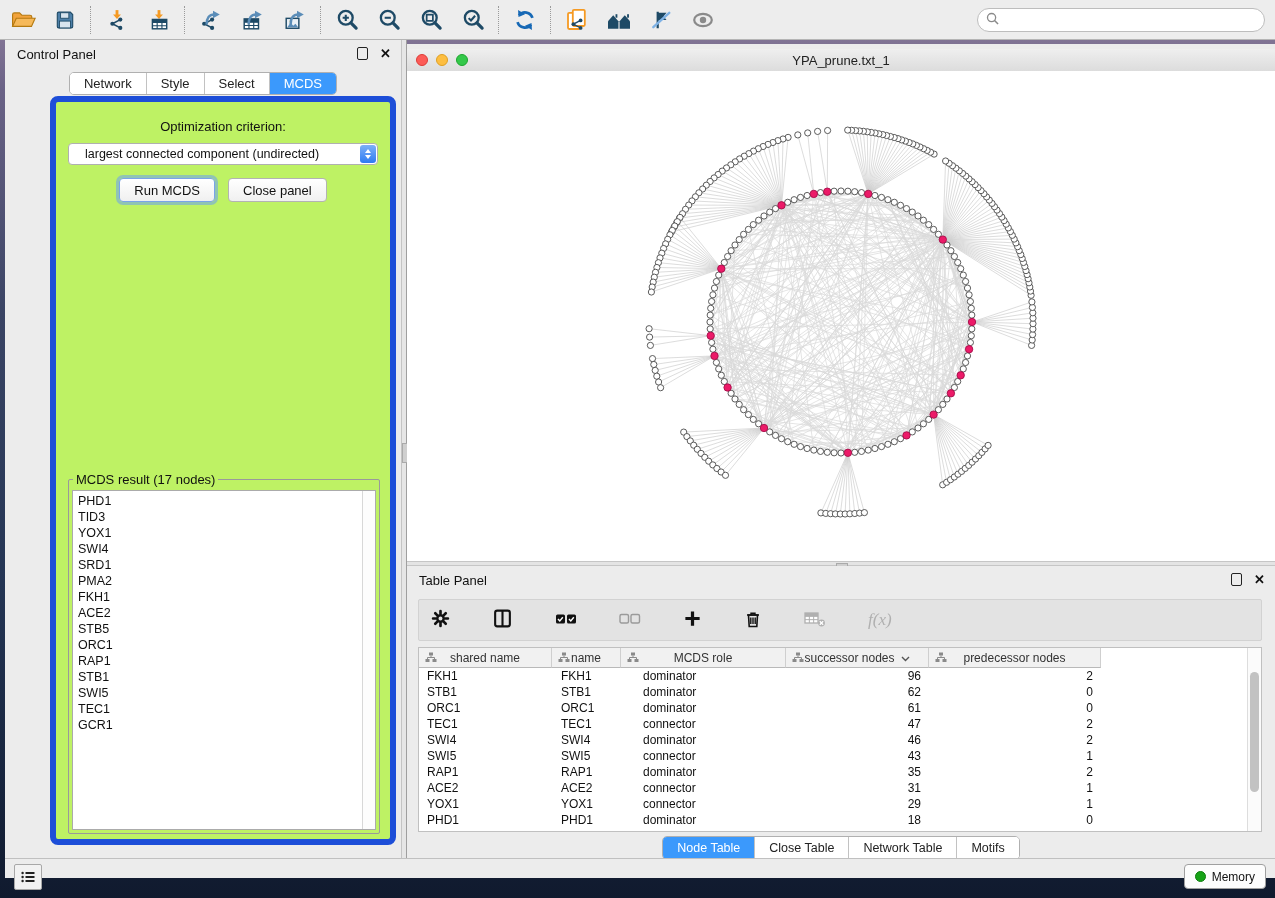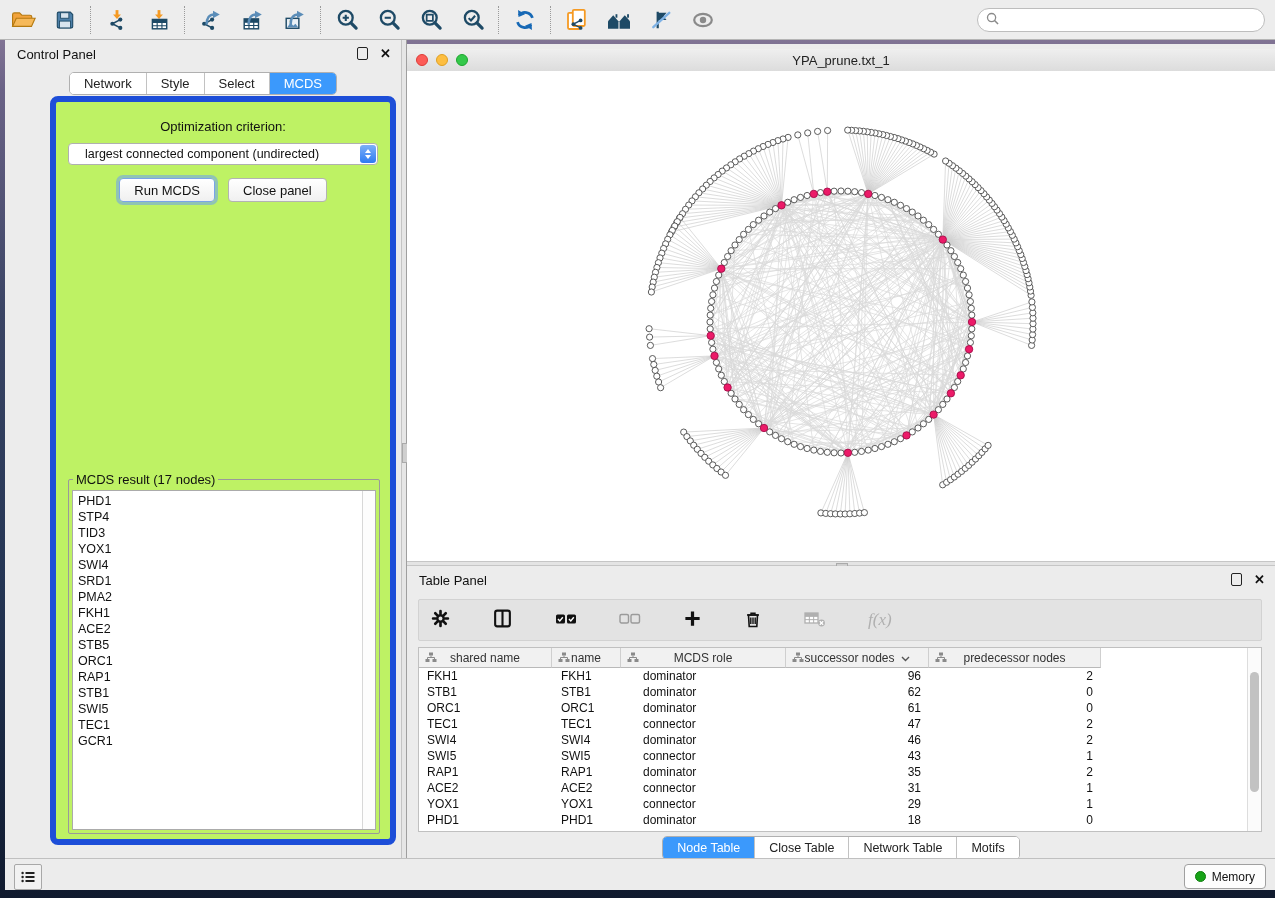--- a/index.html
+++ b/index.html
@@ -80,21 +80,21 @@
   #tp-headrow{display:flex;height:20px;}
   .th{box-sizing:border-box;background:#f1f1f1;border-right:1px solid #cfcfcf;border-bottom:1px solid #b9b9b9;
     display:flex;align-items:center;justify-content:center;gap:6px;font-size:12px;color:#333;position:relative;cursor:pointer;}
   .th .tree{position:absolute;left:6px;top:4px;}
   .tr{display:flex;height:16px;align-items:center;}
   .td{box-sizing:border-box;font-size:12px;color:#111;white-space:nowrap;overflow:hidden;}
   #tp-scroll{position:absolute;right:0;top:0;bottom:0;width:13px;background:#fbfbfb;border-left:1px solid #ddd;}
   #tp-thumb{position:absolute;left:2px;top:24px;width:9px;height:120px;background:#c2c2c2;border-radius:5px;cursor:pointer;}
   #tp-tabs{position:absolute;left:0;right:0;bottom:2px;display:flex;justify-content:center;}
   
-  #status-bar{position:absolute;left:5px;top:858px;right:0;height:32px;background:#ececec;border-top:1px solid #c0c0c0;box-sizing:border-box;}
+  #status-bar{position:absolute;left:5px;top:858px;right:0;height:20px;background:#ececec;border-top:1px solid #c0c0c0;box-sizing:border-box;}
   #list-btn{position:absolute;left:9px;top:5px;width:26px;height:24px;background:#f2f2f2;border:1px solid #a8a8a8;
     border-radius:2px;display:flex;align-items:center;justify-content:center;cursor:pointer;}
   #memory-btn{position:absolute;right:9px;top:5px;height:23px;background:#fdfdfd;border:1px solid #a0a0a0;
     border-radius:4px;display:flex;align-items:center;gap:6px;padding:0 10px;font-size:12px;color:#111;cursor:pointer;}
   #memory-dot{width:11px;height:11px;border-radius:50%;background:#17a317;border:1px solid #0e7d0e;box-sizing:border-box;}
 </style>
 </head>
 <body>
 
 <div id="app">
@@ -318,21 +318,20 @@
       </div>
       <div id="btn-row">
         <button id="run-btn" class="mac-btn">Run MCDS</button>
         <button class="mac-btn">Close panel</button>
       </div>
       <fieldset id="mcds-fieldset">
         <legend>MCDS result (17 nodes)</legend>
         <div id="mcds-listwrap">
           <div id="mcds-list">
               <div class="mcds-item">PHD1</div>
-              <div class="mcds-item">STP4</div>
               <div class="mcds-item">TID3</div>
               <div class="mcds-item">YOX1</div>
               <div class="mcds-item">SWI4</div>
               <div class="mcds-item">SRD1</div>
               <div class="mcds-item">PMA2</div>
               <div class="mcds-item">FKH1</div>
               <div class="mcds-item">ACE2</div>
               <div class="mcds-item">STB5</div>
               <div class="mcds-item">ORC1</div>
               <div class="mcds-item">RAP1</div>

